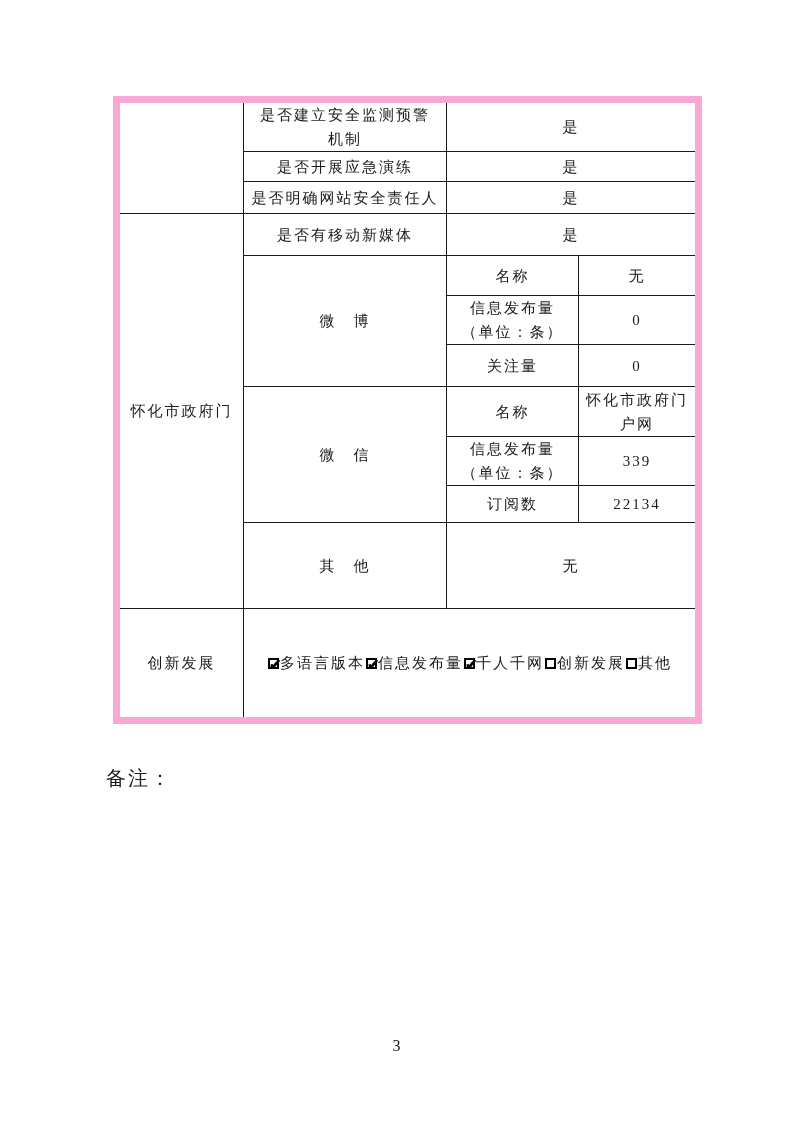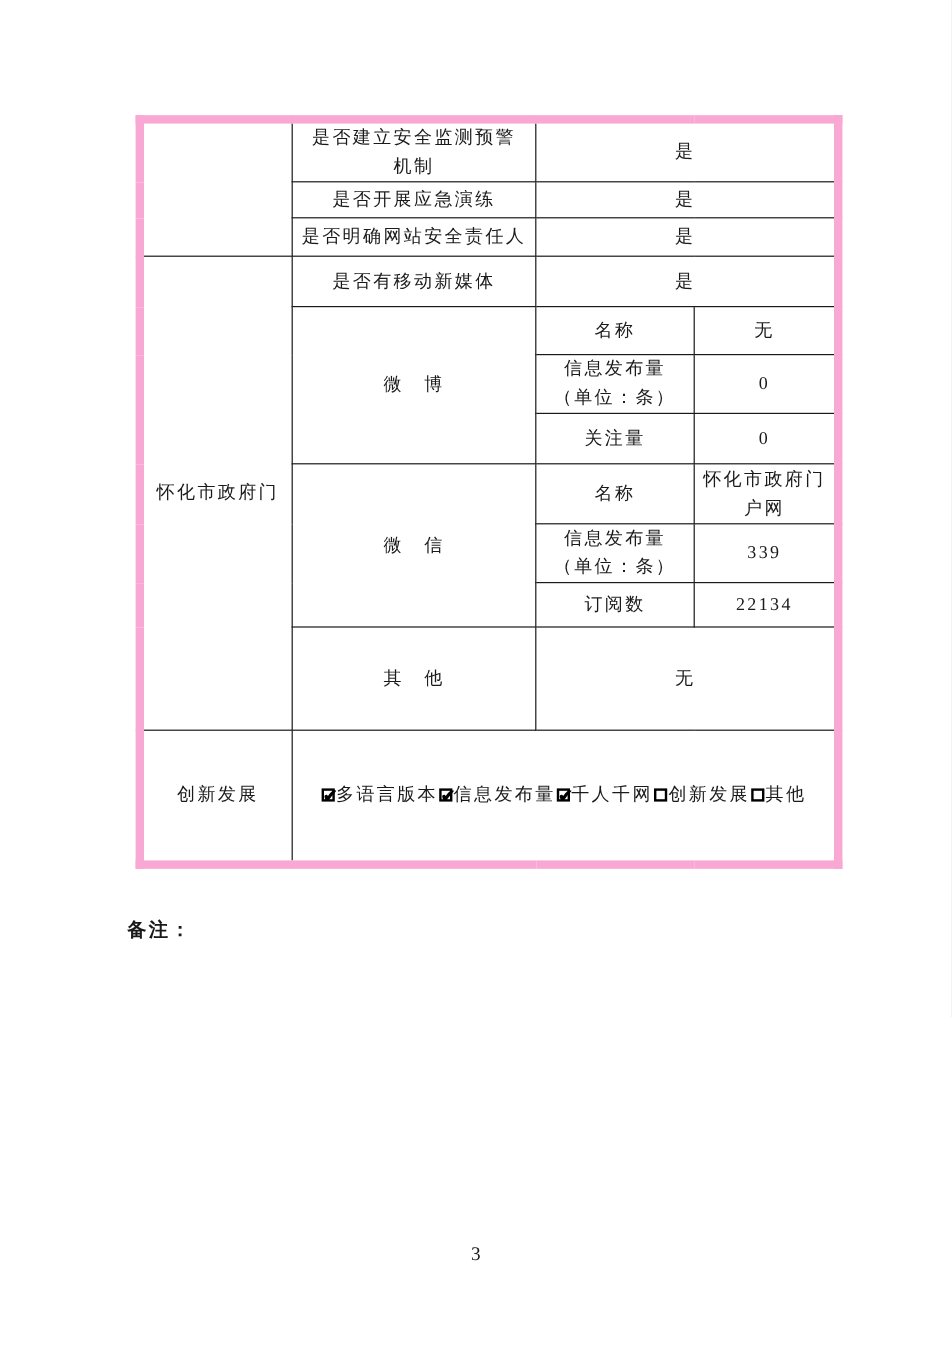--- a/index.html
+++ b/index.html
@@ -64,22 +64,22 @@
     top: -7px;
     font-size: 15px;
     font-weight: bold;
     color: #000;
     letter-spacing: 0;
   }
   .notes {
     position: absolute;
     left: 106px;
     top: 765px;
-    font-size: 16px;
-    font-weight: bold;
+    font-size: 20px;
+    font-weight: normal;
     letter-spacing: 2px;
   }
   .pageno {
     position: absolute;
     left: 0;
     top: 1037px;
     width: 100%;
     text-align: center;
     font-size: 16px;
   }

